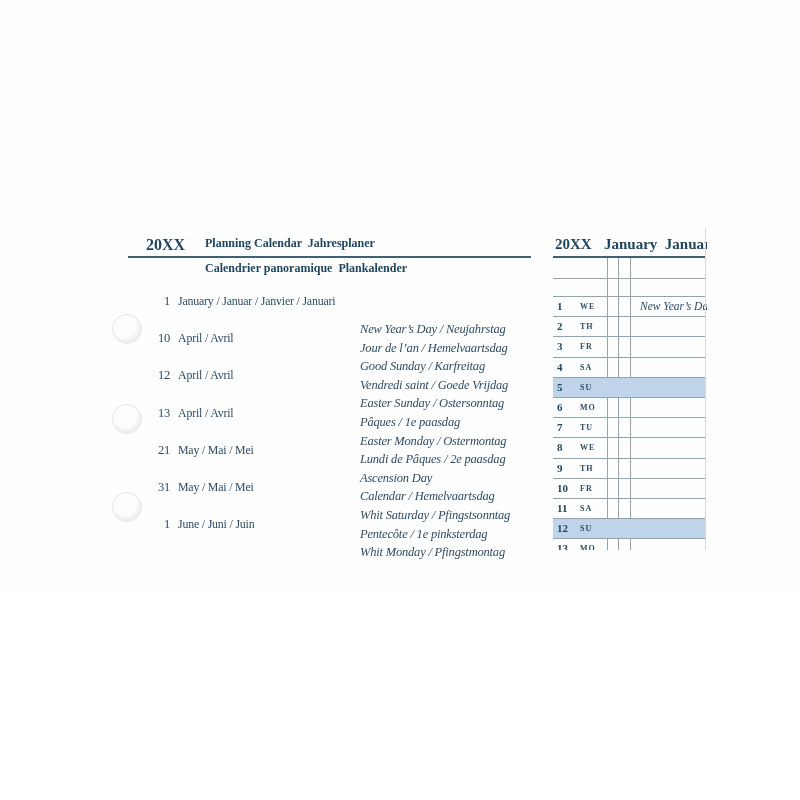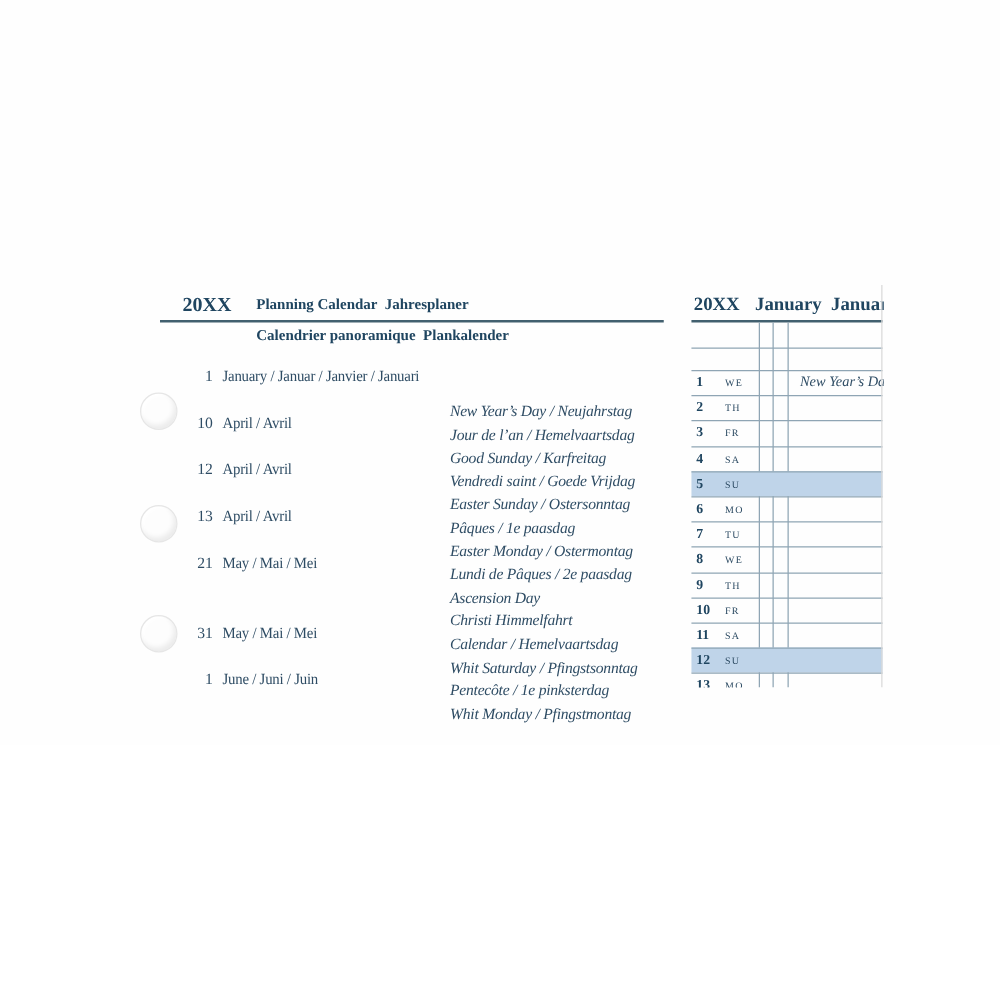--- a/index.html
+++ b/index.html
@@ -28,21 +28,21 @@
   
   .right-page{
     position:absolute;left:553px;top:228px;width:154px;height:322px;overflow:hidden;
     color:#2e4c64;
   }
   .rp-year{position:absolute;left:2px;top:8px;font-weight:bold;font-size:15px;color:#1f4560;white-space:pre;}
   .rp-title{position:absolute;left:51px;top:8px;font-weight:bold;font-size:15px;color:#1f4560;white-space:pre;}
   .cal-row{position:absolute;left:0;width:153px;height:20.2px;border-top:1px solid #8fa5b4;box-sizing:border-box;}
   .cal-row.hl{background:#bfd4e9;}
   .cal-day{position:absolute;left:4px;top:3px;font-weight:bold;font-size:11px;color:#1f4560;}
-  .cal-wd{position:absolute;left:27px;top:5px;font-weight:normal;font-size:8px;letter-spacing:1px;color:#2e4c64;}
+  .cal-wd{position:absolute;left:27px;top:5px;font-weight:bold;font-size:8px;letter-spacing:1px;color:#2e4c64;}
   .cal-note{position:absolute;left:87px;top:3px;font-style:italic;font-size:11.5px;white-space:nowrap;color:#2e4c64;}
   .page-edge{position:absolute;background:#d9d9d9;width:1px;}
 </style>
 </head>
 <body>
 
 <div id="canvas">
 
   <div>
     <span class="abs hdr-year" style="left:146px;top:236px;">20XX</span>
@@ -88,25 +88,20 @@
         </div>
         <div class="hrow">
           <span class="hday"></span>
           <span class="hmonths"></span>
           <span class="hname">Lundi de Pâques / 2e paasdag</span>
         </div>
         <div class="hrow">
           <span class="hday">21</span>
           <span class="hmonths">May / Mai / Mei</span>
           <span class="hname">Ascension Day</span>
-        </div>
-        <div class="hrow">
-          <span class="hday"></span>
-          <span class="hmonths"></span>
-          <span class="hname">Christi Himmelfahrt</span>
         </div>
         <div class="hrow">
           <span class="hday"></span>
           <span class="hmonths"></span>
           <span class="hname">Calendar / Hemelvaartsdag</span>
         </div>
         <div class="hrow">
           <span class="hday">31</span>
           <span class="hmonths">May / Mai / Mei</span>
           <span class="hname">Whit Saturday / Pfingstsonntag</span>

